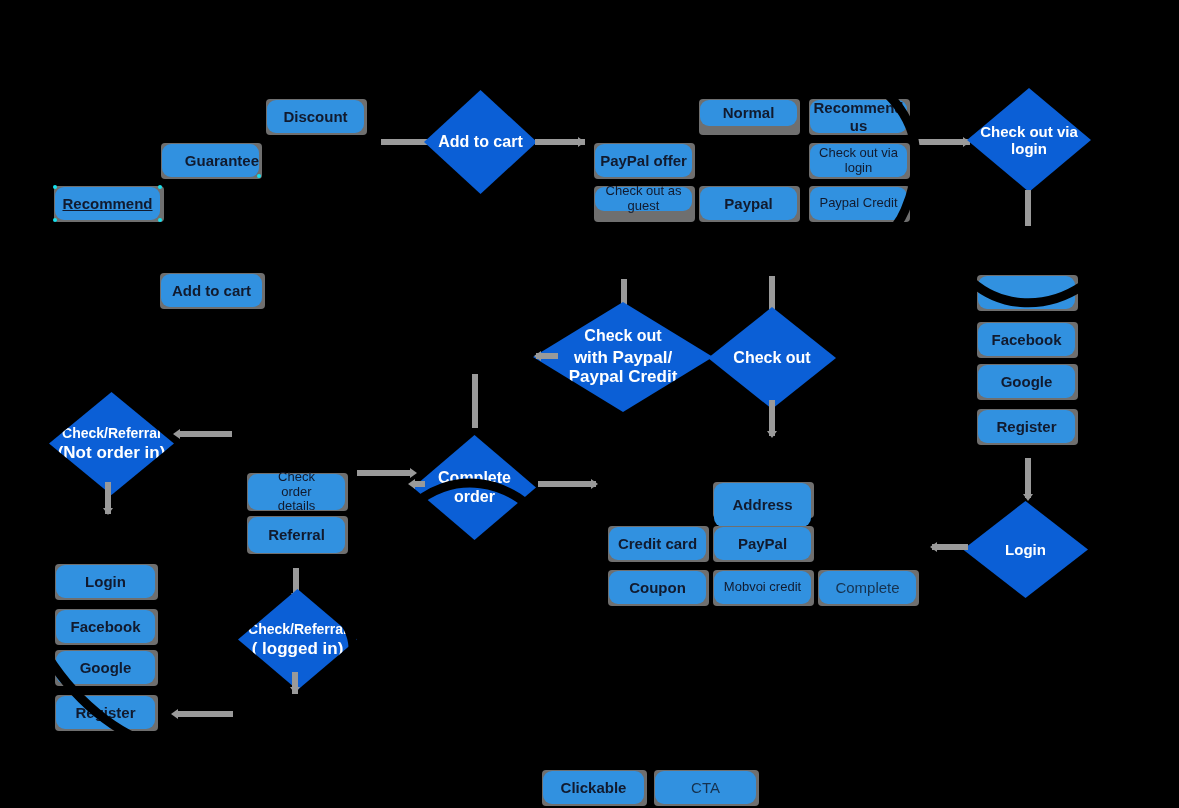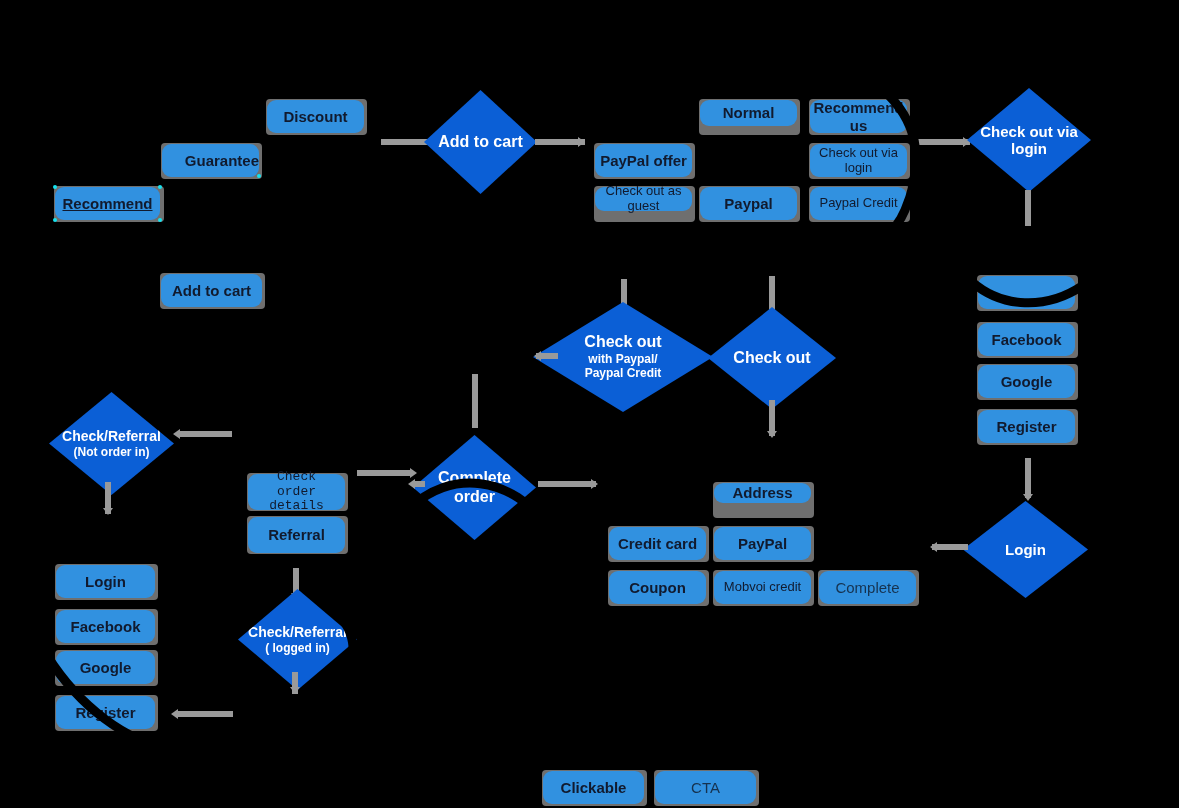--- a/index.html
+++ b/index.html
@@ -14,21 +14,21 @@
   .btn{border-radius:9px;color:#111a2e;font-size:15px;font-weight:600;
        background:#3191E0;box-shadow:0 0 0 0 rgba(0,0,0,0);}
   .btn.small{font-size:13px;font-weight:500;}
   .btn.cta{color:#16324f;font-weight:500;background:#3191E0;}
 
   
   .plate{position:absolute;background:#6f6f6f;border-radius:4px;}
 
   .diamond{background:#0B5FD6;color:#fff;font-weight:700;font-size:16px;
            clip-path:polygon(50% 0,100% 50%,50% 100%,0 50%);}
-  .diamond .sub{display:block;font-size:12px;font-weight:700;margin-top:2px;}
+  .diamond .sub{display:block;font-size:17px;font-weight:700;margin-top:2px;}
   .diamond.small{font-size:15px;}
   .diamond.tiny{font-size:14px;}
   .handles span{position:absolute;width:4px;height:4px;background:#15E3F0;border-radius:50%;}
 
   
   .conn{position:absolute;background:#9a9a9a;}
   .conn.h{height:6px;}
   .conn.v{width:6px;}
   .ahead{position:absolute;width:0;height:0;}
   .ahead.r{border-top:5px solid transparent;border-bottom:5px solid transparent;border-left:7px solid #9a9a9a;}
@@ -174,21 +174,21 @@
   <div class="node diamond tiny" style="left:49px;top:392px;width:125px;height:103px;flex-direction:column;">
     <span>Check/Referral</span>
     <span class="sub">(Not order in)</span>
   </div>
   <div class="conn h" style="left:178px;top:431px;width:54px;"></div>
   <div class="ahead l" style="left:173px;top:429px;"></div>
   <div class="conn v" style="left:105px;top:482px;height:32px;"></div>
   <div class="ahead d" style="left:103px;top:508px;"></div>
 
   <div class="plate" style="left:247px;top:473px;width:101px;height:38px;"></div>
-  <div class="node btn small" style="left:248px;top:474px;width:97px;height:36px;padding:0 20px;font-family:Liberation Mono, monospace;">
+  <div class="node btn small" style="left:248px;top:474px;width:97px;height:36px;padding:0 20px;">
     <span>Check order details</span>
   </div>
 
   <div class="plate" style="left:247px;top:516px;width:101px;height:38px;"></div>
   <div class="node btn" style="left:248px;top:517px;width:97px;height:36px;">
     <span>Referral</span>
   </div>
 
   <div class="conn h" style="left:357px;top:470px;width:56px;"></div>
   <div class="ahead r" style="left:410px;top:468px;"></div>
@@ -202,21 +202,21 @@
       <span>order</span>
     </div>
   </div>
   <div class="conn v" style="left:472px;top:374px;height:54px;"></div>
   <div class="conn h" style="left:538px;top:481px;width:58px;"></div>
   <div class="ahead r" style="left:591px;top:479px;"></div>
   <div class="conn h" style="left:413px;top:481px;width:12px;"></div>
   <div class="ahead l" style="left:408px;top:479px;"></div>
 
   <div class="plate" style="left:713px;top:482px;width:101px;height:36px;"></div>
-  <div class="node btn" style="left:714px;top:483px;width:97px;height:20px;">
+  <div class="node btn" style="left:714px;top:483px;width:97px;height:44px;">
     <span>Address</span>
   </div>
 
   <div class="plate" style="left:608px;top:526px;width:101px;height:36px;"></div>
   <div class="node btn" style="left:609px;top:527px;width:97px;height:33px;">
     <span>Credit card</span>
   </div>
 
   <div class="plate" style="left:713px;top:526px;width:101px;height:36px;"></div>
   <div class="node btn" style="left:714px;top:527px;width:97px;height:33px;">

